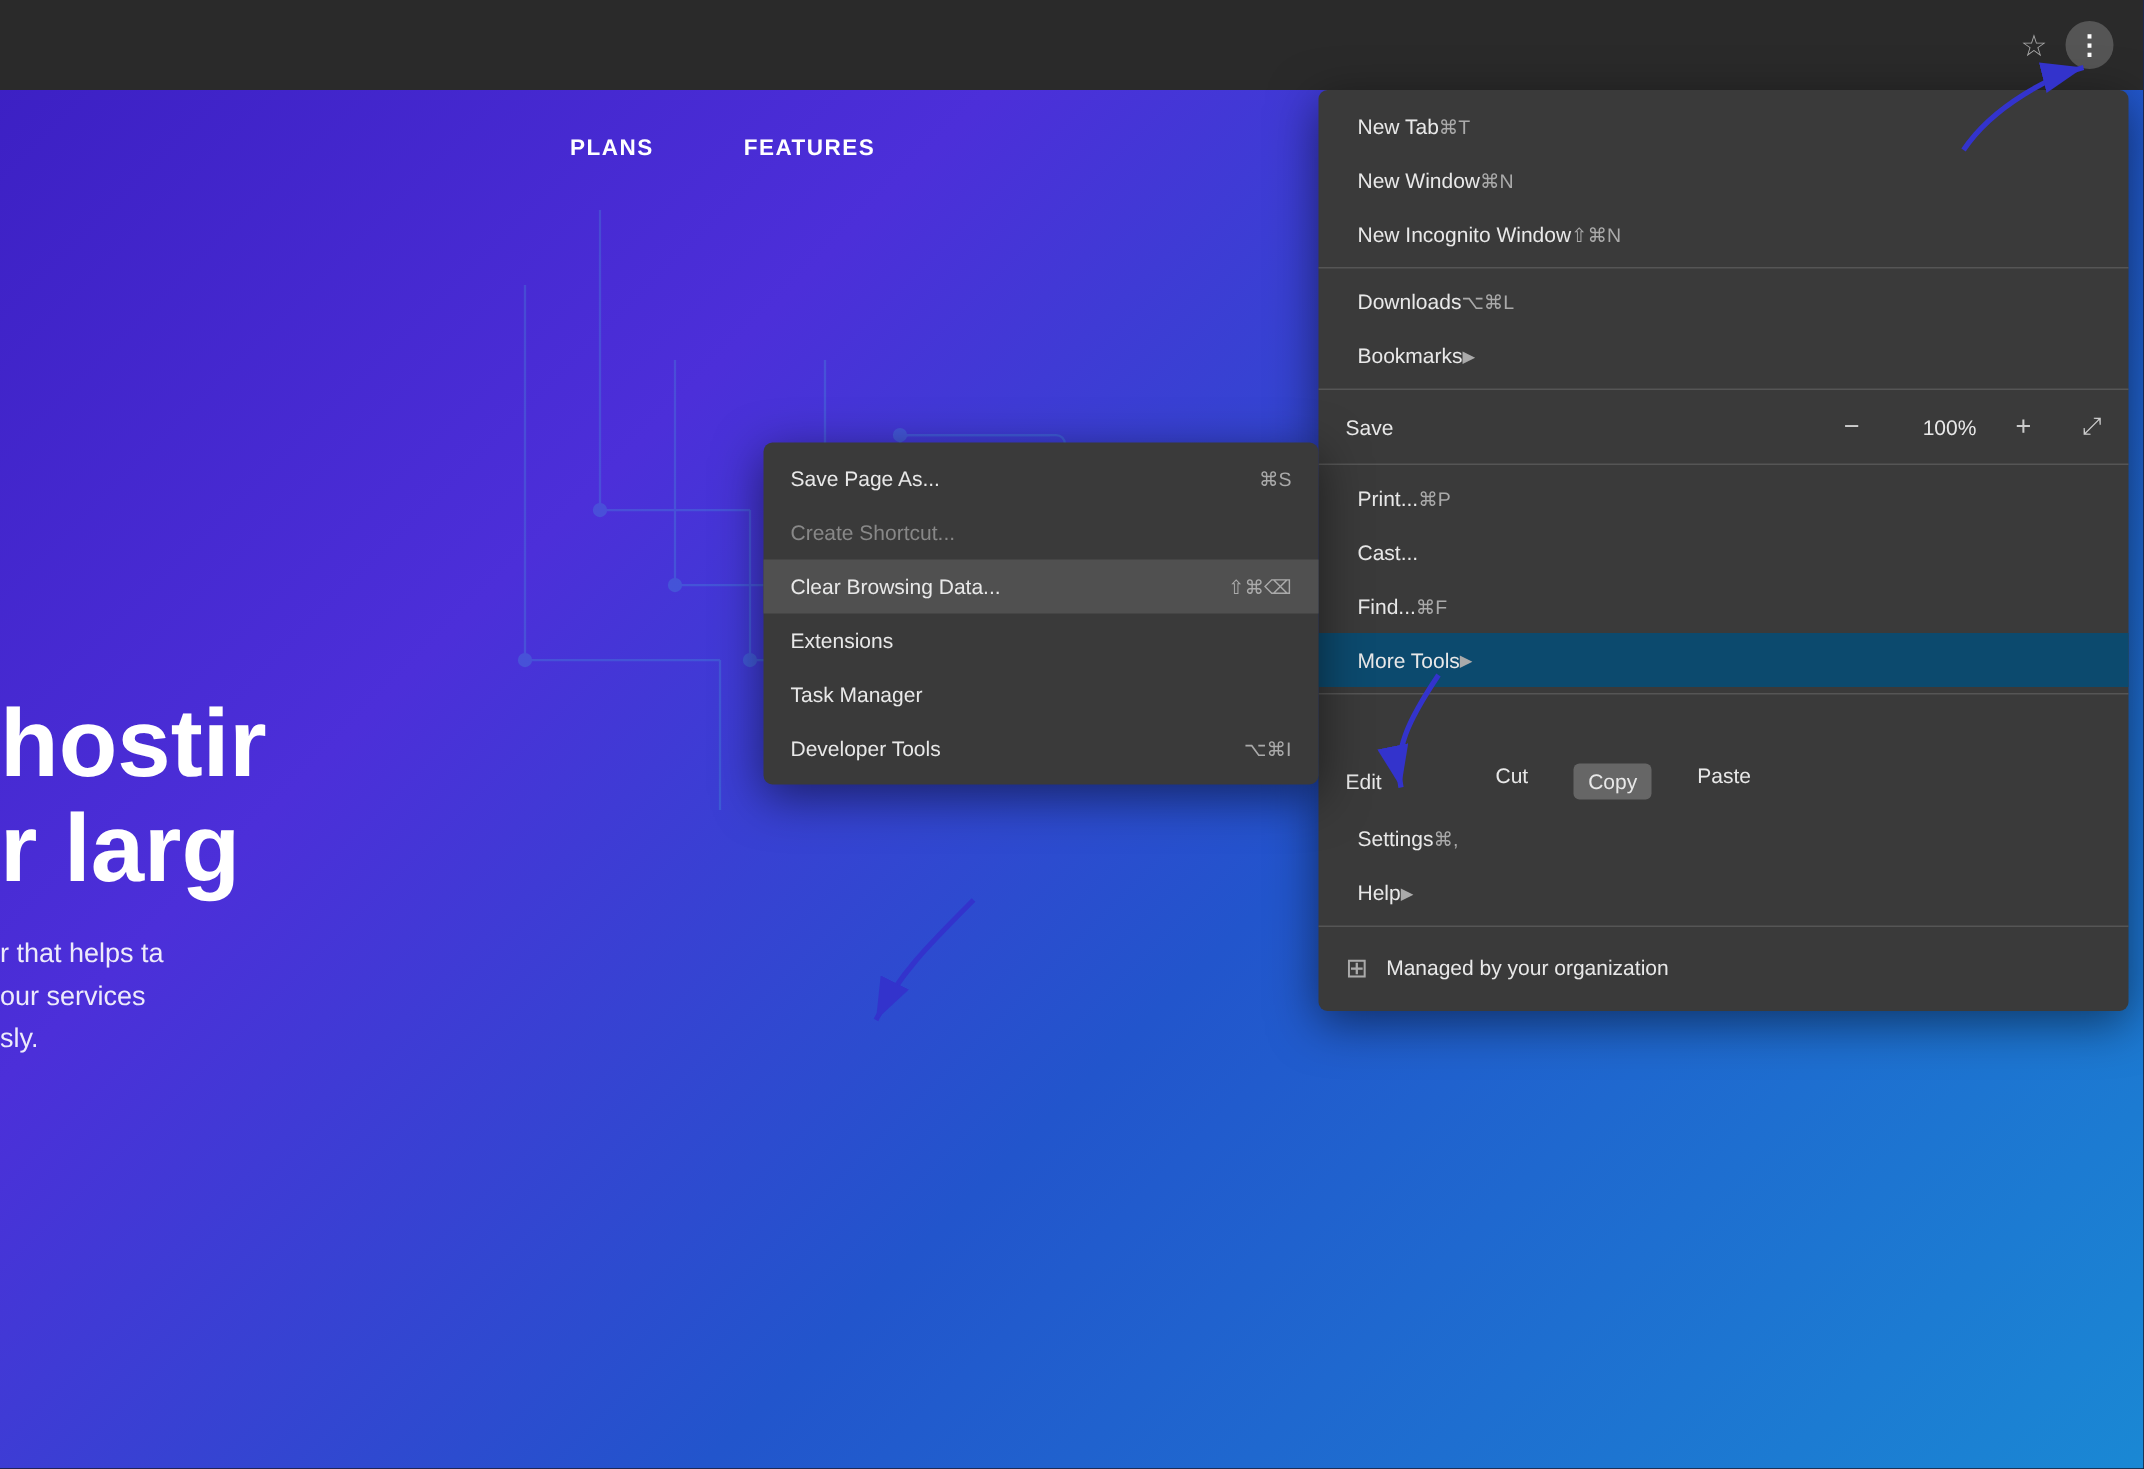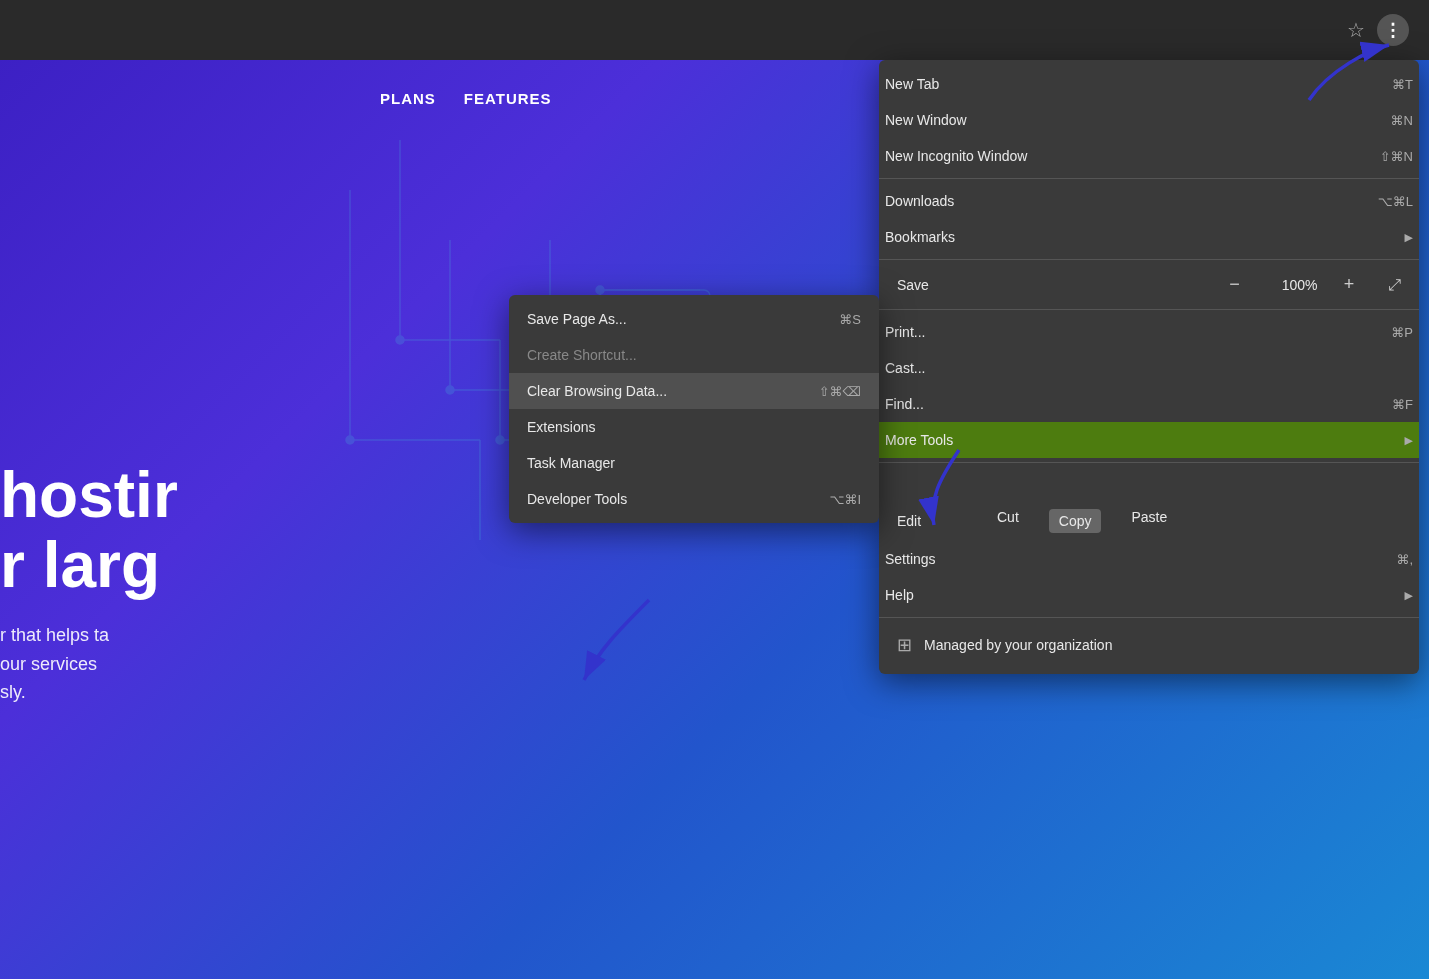--- a/index.html
+++ b/index.html
@@ -66,21 +66,21 @@
       top: 60px;
       left: 0;
       width: 730px;
       height: calc(100% - 60px);
       overflow: hidden;
       z-index: 1;
     }
 
     .webpage-nav {
       display: flex;
-      gap: 28px;
+      gap: 60px;
       padding: 30px 0 30px 380px;
       color: #fff;
       font-weight: 700;
       font-size: 15px;
       letter-spacing: 1px;
     }
 
     
     .circuit-overlay {
       position: absolute;
@@ -123,30 +123,30 @@
       background: #3a3a3a;
       border-radius: 6px;
       z-index: 100;
       padding: 6px 0;
       box-shadow: 0 8px 32px rgba(0,0,0,0.5);
     }
 
     .menu-item {
       display: flex;
       align-items: center;
-      justify-content: space-between;
-      padding: 10px 6px;
+      justify-content: flex-start;
+      padding: 10px 26px;
       color: #e8e8e8;
       font-size: 14px;
       cursor: pointer;
       user-select: none;
     }
 
     .menu-item.highlighted {
-      background: #4d7c0f;
+      background: #0c4a6e;
     }
 
     .menu-item-shortcut {
       color: #aaa;
       font-size: 13px;
     }
 
     .menu-divider {
       height: 1px;
       background: #555;

